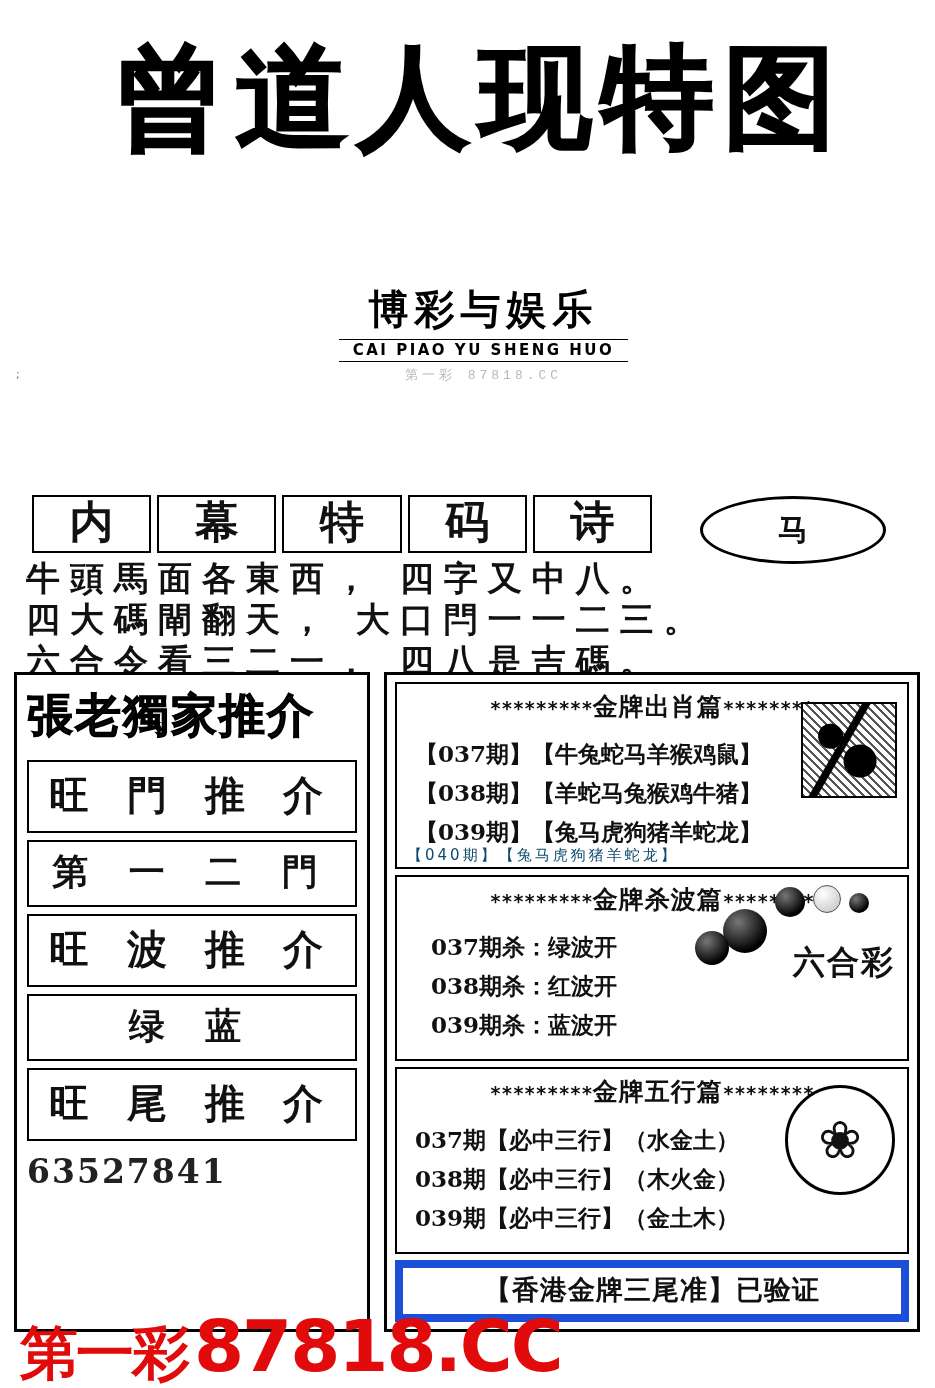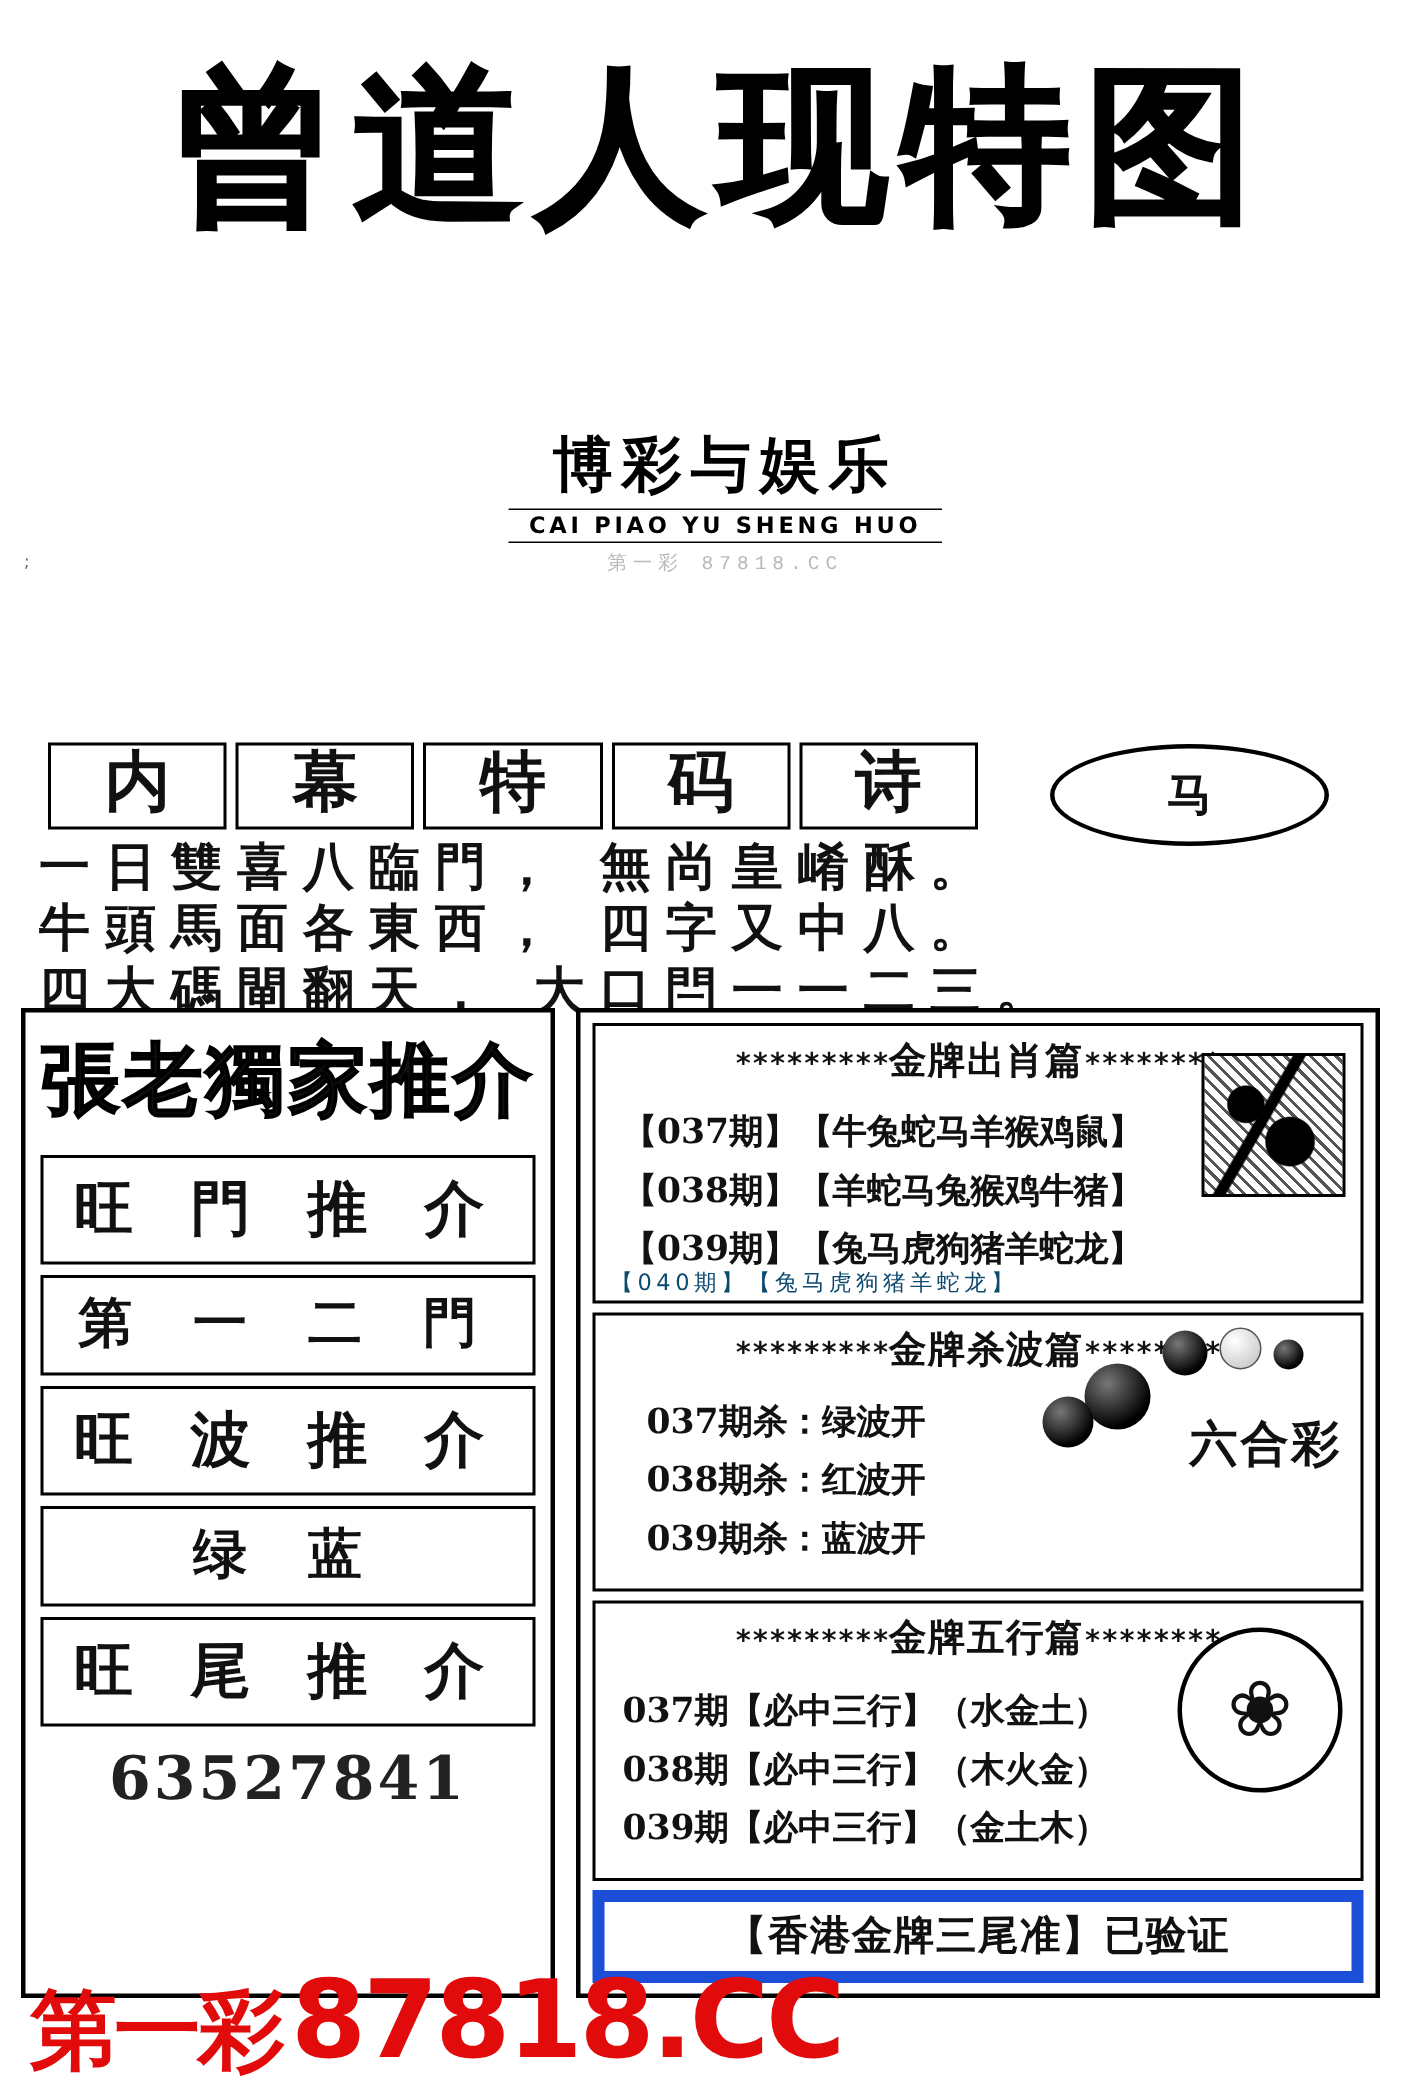--- a/index.html
+++ b/index.html
@@ -137,39 +137,39 @@
     border: 3px solid #000;
     background: #fff;
     box-sizing: border-box;
     padding: 8px 10px;
     display: flex;
     flex-direction: column;
     gap: 7px;
   }
   .lp-title {
     font-family: "DejaVu Serif", "Liberation Serif", serif;
-    font-size: 53px;
+    font-size: 46px;
     font-weight: 900;
     letter-spacing: 2px;
     -webkit-text-stroke: 1px #000;
     padding: 2px 0 6px 0;
   }
   .lp-box {
     border: 2px solid #000;
     text-align: center;
     font-family: "DejaVu Serif", "Liberation Serif", serif;
     font-weight: 900;
     padding: 6px 0 8px 0;
   }
   .lp-box.big { font-size: 40px; letter-spacing: 12px; }
   .lp-box.mid { font-size: 36px; letter-spacing: 14px; }
   .lp-phone {
-    text-align: center;
-    font-family: "DejaVu Serif", "Liberation Serif", serif;
-    font-size: 40px;
+    text-align: left;
+    font-family: "DejaVu Serif", "Liberation Serif", serif;
+    font-size: 33px;
     font-weight: 900;
     letter-spacing: 2px;
     margin-top: 4px;
     color: #222;
   }
 
   
   .right-panel {
     position: absolute;
     left: 384px;
@@ -334,21 +334,20 @@
 <div class="poem-header">
   <div class="ch">内</div>
   <div class="ch">幕</div>
   <div class="ch">特</div>
   <div class="ch">码</div>
   <div class="ch">诗</div>
 </div>
 <div class="seal">马</div>
 
 <div class="poem-lines">
-  <div class="poem-line">一日雙喜八臨門， 無尚皇崤酥。</div>
   <div class="poem-line">牛頭馬面各東西， 四字又中八。</div>
   <div class="poem-line">四大碼閘翻天， 大口閂一一二三。</div>
   <div class="poem-line">六合令看三二一， 四八是吉碼。</div>
 </div>
 
 <div class="left-panel">
   <div class="lp-title">張老獨家推介</div>
   <div class="lp-box big">旺 門 推 介</div>
   <div class="lp-box mid">第 一 二 門</div>
   <div class="lp-box big">旺 波 推 介</div>

